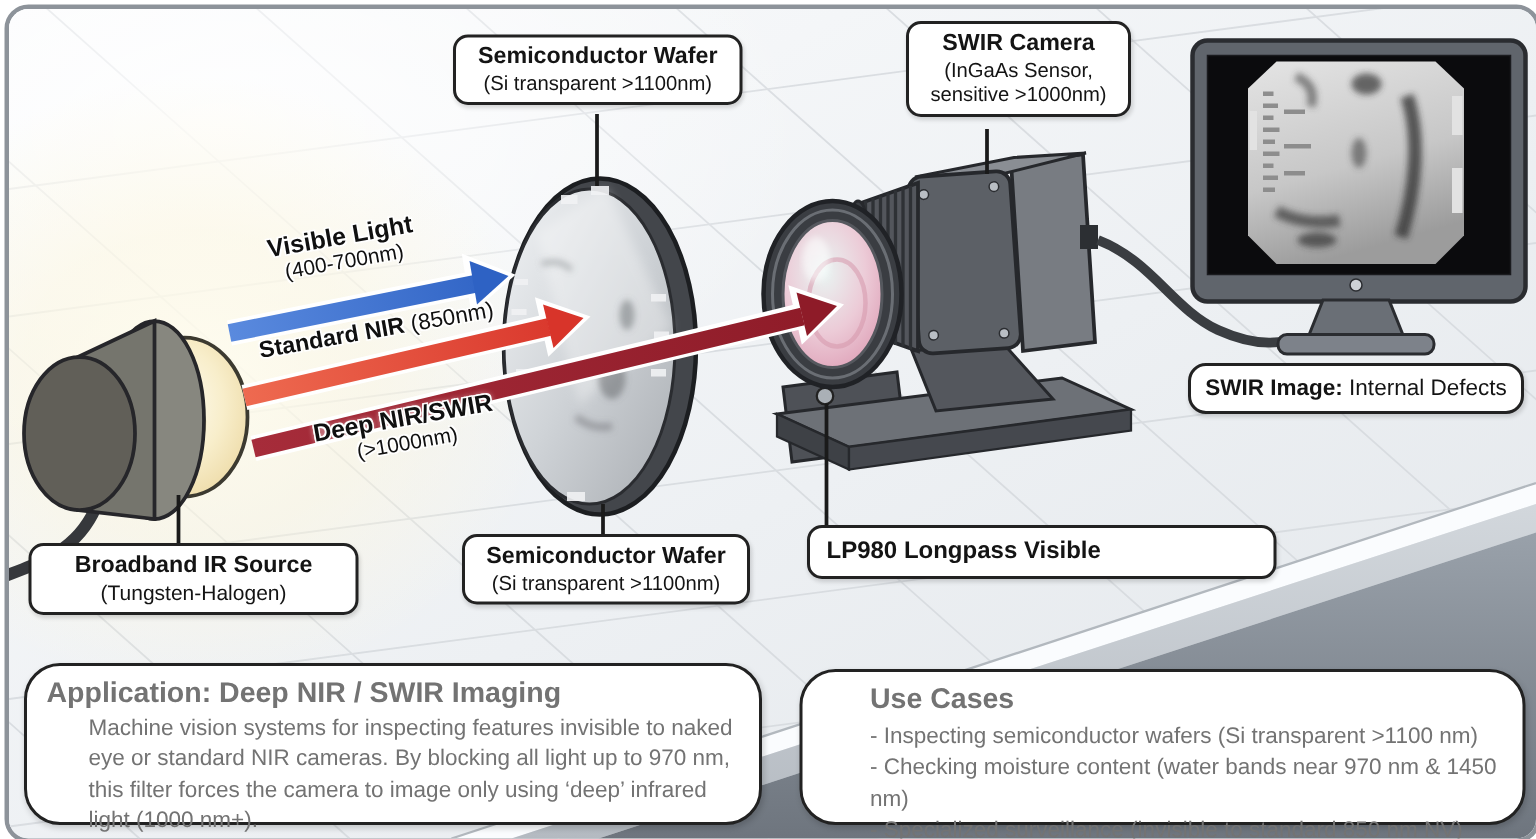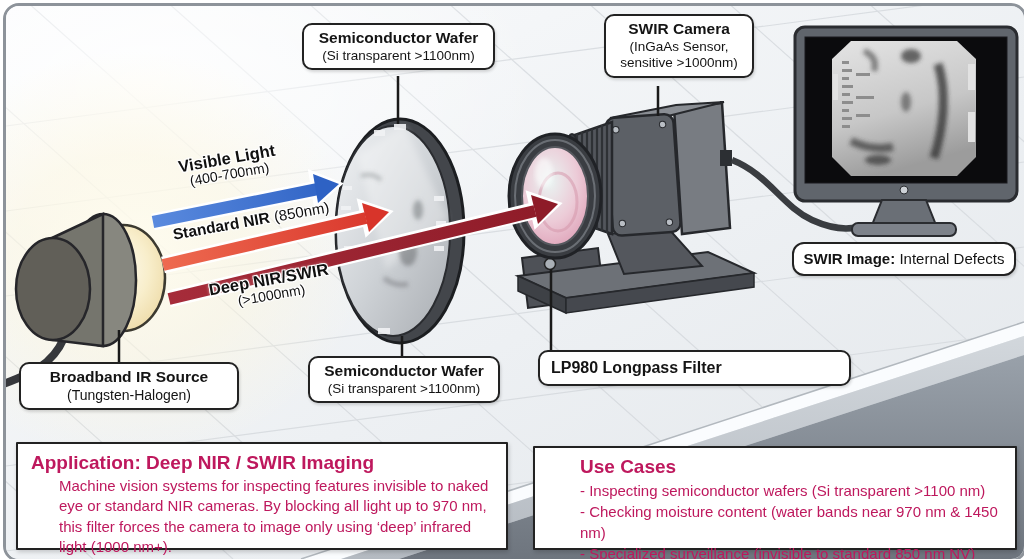--- a/index.html
+++ b/index.html
@@ -6,21 +6,21 @@
   .scene{position:relative;width:1018px;height:553px;margin:3px;border:3px solid #8d939a;
          border-radius:16px;overflow:hidden;background:#eef1f4;}
   .scene svg{position:absolute;left:0;top:0;}
   .callout{position:absolute;background:#ffffff;border:2.5px solid var(--box-border,#222);
            border-radius:10px;text-align:center;padding:4px 8px;line-height:1.22;color:#141414;
            box-shadow:1px 2px 3px rgba(0,0,0,.15);z-index:3;box-sizing:border-box;}
   .callout .t{font-weight:bold;font-size:15.5px;}
   .callout .s{font-size:13.5px;}
   .callout.left{text-align:left;}
   .bigbox{position:absolute;background:#ffffff;border:2.5px solid var(--box-border,#222);
-          border-radius:1px;padding:8px 13px;color:#be185d;z-index:3;box-sizing:border-box;
+          border-radius:24px;padding:8px 13px;color:#737373;z-index:3;box-sizing:border-box;
           box-shadow:1px 2px 4px rgba(0,0,0,.18);}
   .bigbox .bt{font-weight:bold;font-size:19px;margin-bottom:2px;}
   .bigbox .bb{font-size:15px;line-height:1.35;margin-left:28px;}
   .bigbox .li{font-size:15px;line-height:1.4;}
   .beamlabel{position:absolute;text-align:center;color:#101010;z-index:2;line-height:1.1;
              text-shadow:-1px -1px 0 #fff,1px -1px 0 #fff,-1px 1px 0 #fff,1px 1px 0 #fff,0 0 4px #fff;}
   .beamlabel .b{font-weight:bold;font-size:16.5px;}
   .beamlabel .r{font-size:14px;}
   .gap{margin-right:.28em;}
   .rot{transform:rotate(-10deg);}
@@ -287,21 +287,21 @@
 </div>
 <div class="callout" style="left:13px;top:356px;width:220px;">
   <div class="t">Broadband IR Source</div>
   <div class="s" style="font-size:14px;">(Tungsten-Halogen)</div>
 </div>
 <div class="callout" style="left:302px;top:350px;width:192px;">
   <div class="t">Semiconductor Wafer</div>
   <div class="s">(Si transparent &gt;1100nm)</div>
 </div>
 <div class="callout left" style="left:532px;top:344px;width:313px;padding:6px 11px;">
-  <div class="t" style="font-size:16px;">LP980 Longpass Filter</div>
+  <div class="t" style="font-size:16px;">LP980 Longpass Visible</div>
 </div>
 
 <div class="bigbox" style="left:10px;top:436px;width:492px;height:108px;">
   <div class="bt">Application: Deep NIR / SWIR Imaging</div>
   <div class="bb">Machine vision systems for inspecting features invisible to naked eye or standard NIR cameras. By blocking all light up to 970 nm, this filter forces the camera to image only using ‘deep’ infrared light (1000 nm+).</div>
 </div>
 <div class="bigbox" style="left:527px;top:440px;width:484px;height:104px;padding-left:45px;">
   <div class="bt">Use Cases</div>
   <div class="li">- Inspecting semiconductor wafers (Si transparent &gt;1100 nm)</div>
   <div class="li">- Checking moisture content (water bands near 970 nm &amp; 1450 nm)</div>

